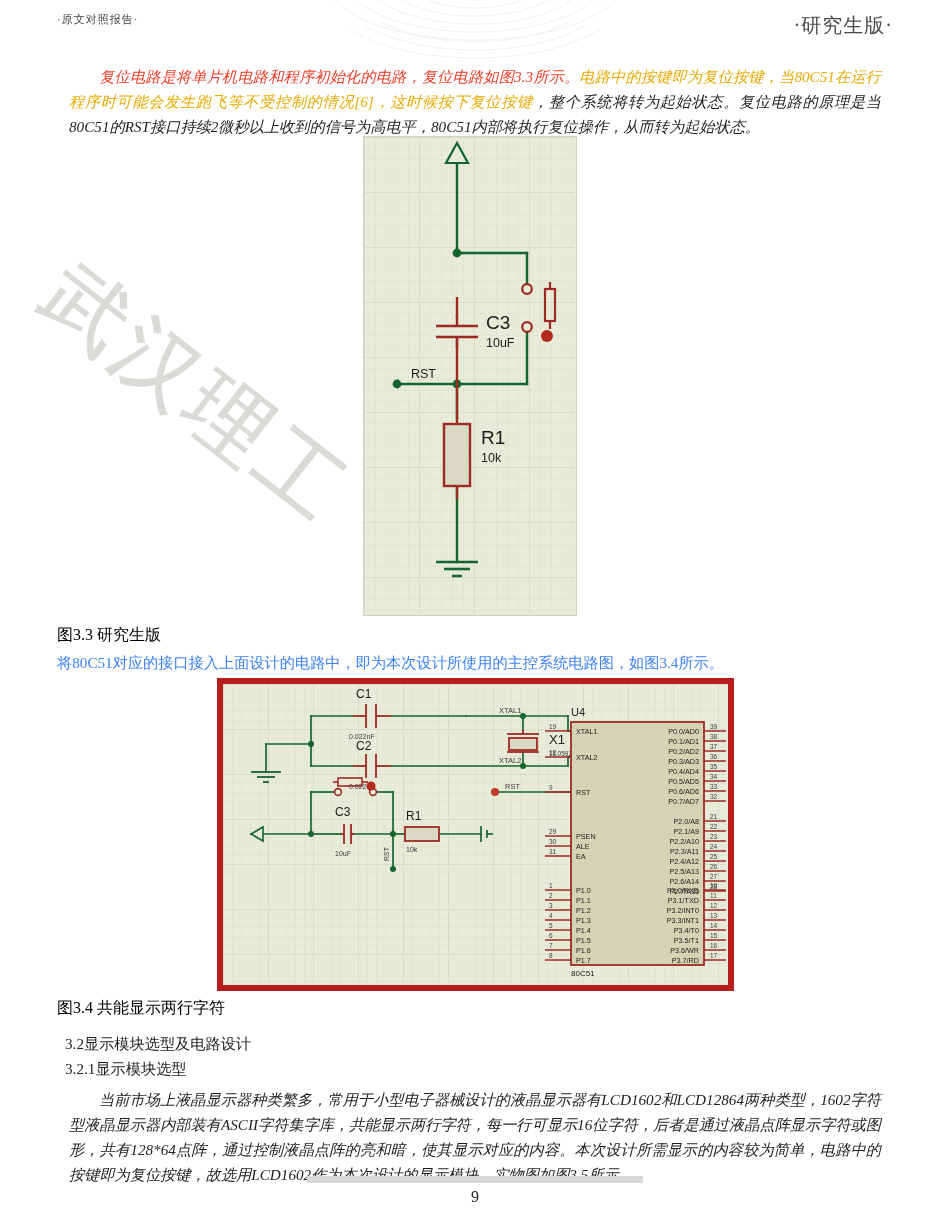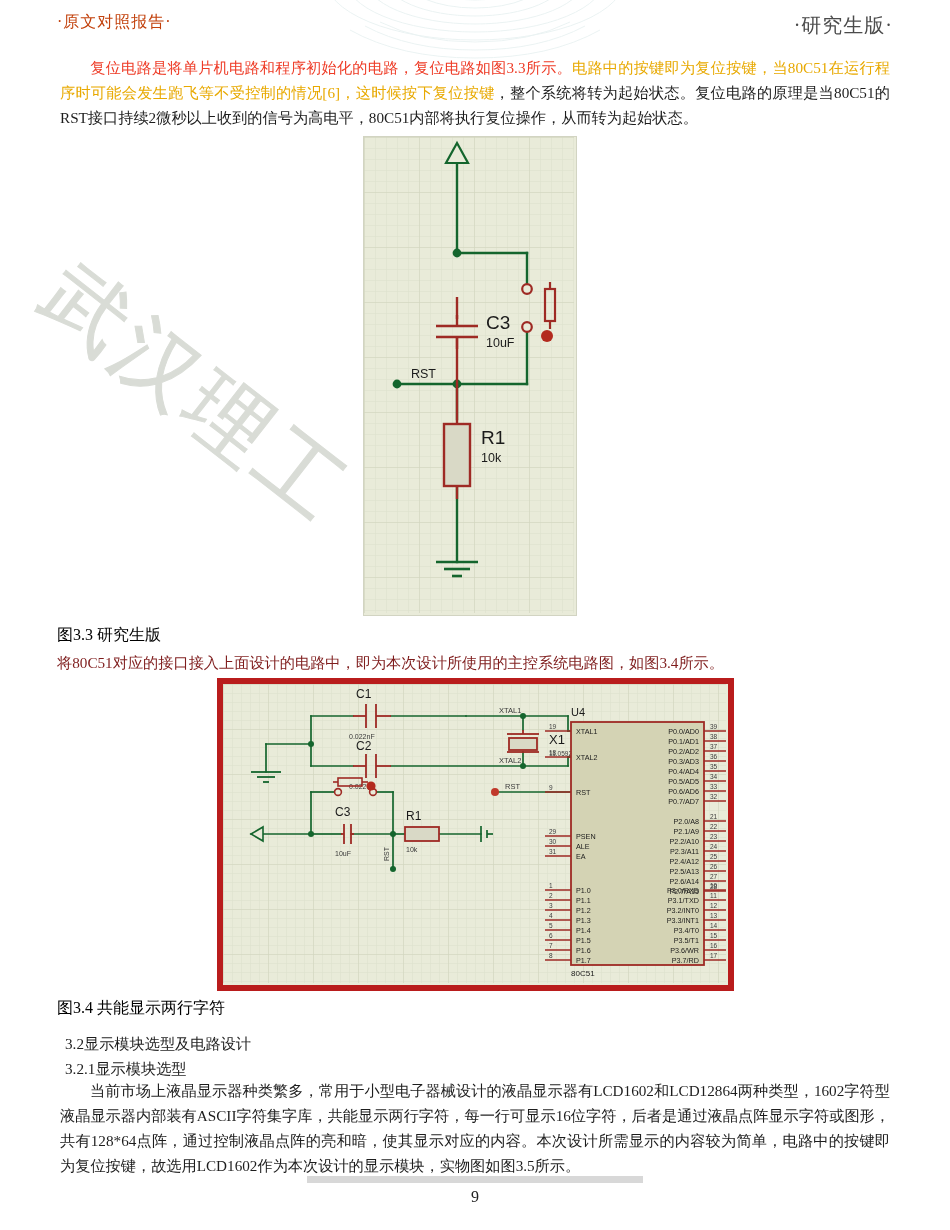--- a/index.html
+++ b/index.html
@@ -25,35 +25,35 @@
     font-family:"Liberation Serif","DejaVu Serif",serif;
     transform:rotate(38deg);
     transform-origin:0 0;
     white-space:nowrap;
     pointer-events:none;
     -webkit-text-stroke:1px #d9dcd6;
   }
 
   
   .hdr{position:absolute;top:12px;left:0;width:950px;height:26px;}
-  .hdr-l{position:absolute;left:57px;top:0;font-size:16px;color:#c2410c;letter-spacing:1px;}
+  .hdr-l{position:absolute;left:57px;top:0;font-size:11px;color:#404040;letter-spacing:1px;}
   .hdr-r{position:absolute;right:57px;top:0;font-size:20px;color:#4b4b4b;letter-spacing:1px;}
 
   
   .body-col{position:absolute;left:57px;top:52px;width:836px;}
   p.para{
-    margin:3px;font-size:15.2px;line-height:25px;color:#1d1d1d;
-    text-align:justify;text-justify:inter-ideograph;
+    margin:12px;font-size:15.2px;line-height:25px;color:#1d1d1d;
+    text-align:justify;text-justify:inter-ideograph;font-style:italic;
   }
   .indent{display:inline-block;width:30px;}
   .c-red{color:#ee3b26;}
   .c-gold{color:#e8a900;}
   .c-blk{color:#1d1d1d;}
 
-  .cap{font-size:15.2px;line-height:25px;color:#7f1d1d;margin:0;}
+  .cap{font-size:15.2px;line-height:25px;color:#3b82f6;margin:0;}
   .heading{font-size:15.2px;line-height:25px;color:#1d1d1d;margin:8px;}
 
   
   .fig1{position:absolute;left:363px;top:136px;width:212px;height:478px;
         background:#e9ebd9;border:1px solid #d2d4c2;}
   .fig2{position:absolute;left:217px;top:678px;width:505px;height:301px;
         background:#e9ebd9;border:6px solid #b91c1c;}
 
   .cap1{position:absolute;left:57px;top:625px;}
   .txt1{position:absolute;left:57px;top:650px;}

